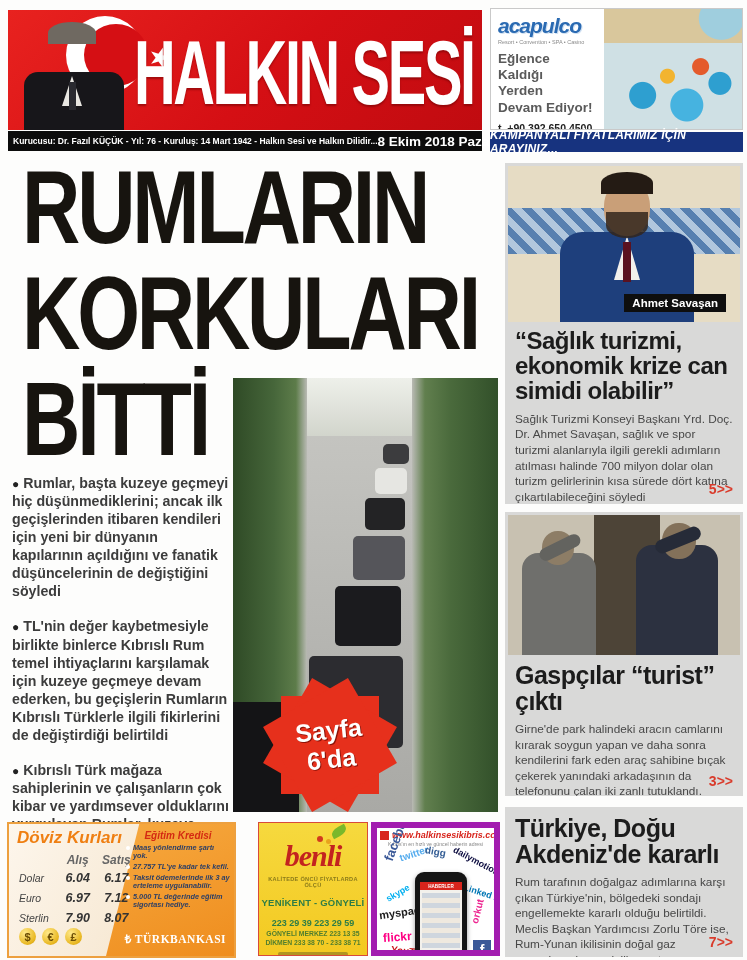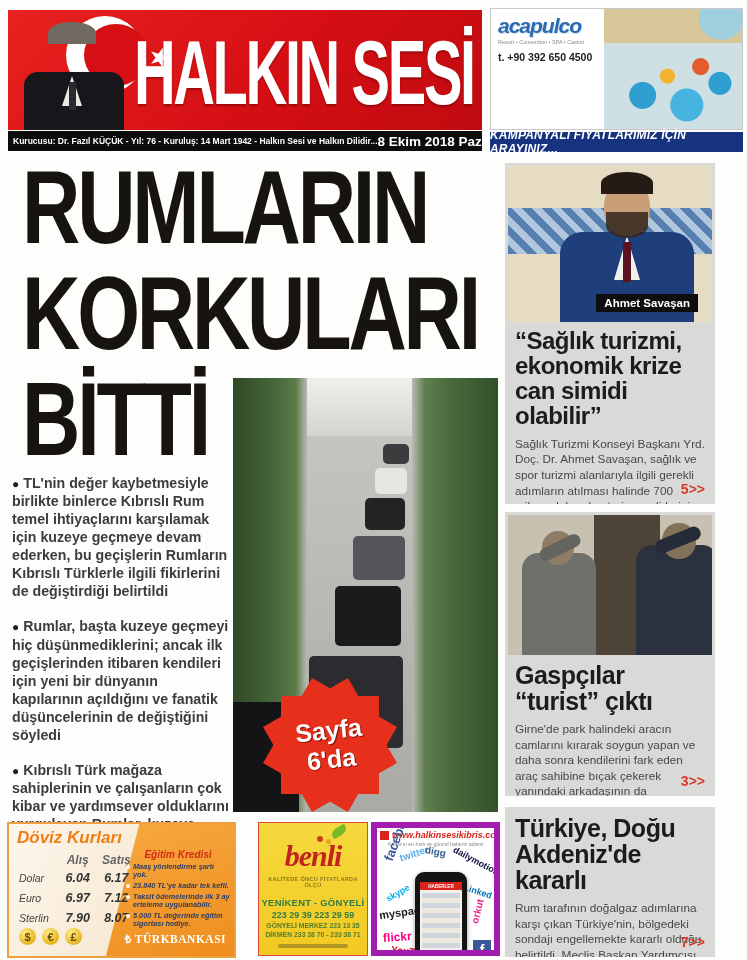--- a/index.html
+++ b/index.html
@@ -79,21 +79,21 @@
   .car{position:absolute;border-radius:5px;}
   .car-hood{position:absolute;left:0;bottom:0;width:66px;height:110px;background:#141416;border-radius:0 14px 0 0;}
   .badge{position:absolute;left:40px;top:310px;width:114px;height:114px;}
   .badge .ray{position:absolute;inset:8px;background:#e6301c;}
   .r1{transform:rotate(0deg);} .r2{transform:rotate(30deg);} .r3{transform:rotate(60deg);}
   .badge-text{position:absolute;inset:0;display:flex;flex-direction:column;align-items:center;justify-content:center;
     color:#fff;font-weight:800;transform:rotate(-6deg);text-shadow:1px 1px 0 #8a1208;}
   .badge-text .bl1{font-size:25px;} .badge-text .bl2{font-size:25px;}
 
   
-  .art{left:505px;width:210px;background:#d9d9d8;overflow:hidden;}
+  .art{left:505px;width:238px;background:#d9d9d8;overflow:hidden;}
   .art1{top:163px;height:341px;}
   .art2{top:512px;height:284px;}
   .art3{top:807px;height:150px;}
   .aphoto1{position:absolute;left:3px;top:3px;right:3px;height:156px;background:#e6dcc4;overflow:hidden;}
   .tiles{position:absolute;left:0;top:42px;width:100%;height:46px;background:
     repeating-linear-gradient(45deg,#3f70ad 0 7px,#a8c4e2 7px 14px),linear-gradient(#3f70ad,#3f70ad);opacity:.85;}
   .s-head{position:absolute;left:96px;top:14px;width:46px;height:56px;border-radius:46%;background:#c99f78;}
   .s-hair{position:absolute;left:93px;top:6px;width:52px;height:22px;border-radius:50% 50% 0 0;background:#241b14;}
   .s-beard{position:absolute;left:98px;top:46px;width:42px;height:26px;border-radius:0 0 48% 48%;background:#33261c;opacity:.85;}
   .s-body{position:absolute;left:52px;top:66px;width:134px;height:92px;border-radius:22px 22px 0 0;background:#1e3f7c;}
@@ -119,37 +119,37 @@
   .fx th{font-style:italic;font-weight:600;color:#666;font-size:12px;text-align:center;padding:1px 2px;}
   .fx td{padding:3px 2px;}
   .fx td.lbl{font-style:italic;color:#444;font-size:10.5px;}
   .fx td.val{font-weight:800;color:#333;font-size:12.5px;text-align:center;font-style:italic;}
   .coins{position:absolute;left:10px;top:104px;display:flex;gap:6px;}
   .coin{width:17px;height:17px;border-radius:50%;background:radial-gradient(circle at 35% 30%,#ffe98a,#e8b61f 70%,#b98a10);
     color:#6b4d05;font-size:11px;font-weight:800;display:flex;align-items:center;justify-content:center;}
   .bank-right{position:absolute;right:0;top:0;width:128px;height:100%;
     background:linear-gradient(160deg,#f6a93f 0%,#ef8d1e 100%);
     clip-path:polygon(26% 0,100% 0,100% 100%,0 100%);}
-  .credit{position:absolute;right:4px;top:6px;width:104px;margin-top:19px;}
+  .credit{position:absolute;right:4px;top:6px;width:104px;}
   .credit-title{font-size:10px;font-weight:800;font-style:italic;color:#d42a12;text-align:center;}
   .credit-item{display:flex;gap:3px;margin-top:2.5px;font-size:7.3px;font-style:italic;font-weight:600;color:#2c3f66;line-height:1.15;}
   .credit-item .cdot{flex:0 0 4px;width:4px;height:4px;border-radius:50%;background:#fff;margin-top:2px;}
   .bank-logo{position:absolute;right:8px;bottom:10px;color:#fff;font-family:"Liberation Serif",serif;
     font-size:11.5px;font-weight:700;letter-spacing:.5px;margin-top:28px;}
 
   .benli{left:258px;top:822px;width:110px;height:134px;background:linear-gradient(180deg,#f6d93e,#f3c921);
     border:1px solid #d84a3a;box-sizing:border-box;overflow:hidden;text-align:center;}
   .benli-brand{margin-top:16px;font-size:30px;font-weight:800;font-style:italic;color:#c3231f;
     font-family:"Liberation Serif",serif;letter-spacing:-1px;}
   .leaf{position:absolute;left:72px;top:4px;width:16px;height:9px;border-radius:60% 0 60% 0;background:#7ab82b;transform:rotate(-28deg);}
   .berry1{position:absolute;left:58px;top:13px;width:6px;height:6px;border-radius:50%;background:#d23a1e;}
   .berry2{position:absolute;left:67px;top:16px;width:5px;height:5px;border-radius:50%;background:#e8a31c;}
   .benli-tag{margin-top:3px;font-size:5.6px;font-weight:700;color:#8a7a1a;letter-spacing:.3px;}
   .benli-l1{margin-top:9px;font-size:9.5px;font-weight:800;color:#2e7d46;letter-spacing:.2px;}
-  .benli-l2{margin-top:2px;font-size:9px;font-weight:800;color:#2e7d46;}
+  .benli-l2{margin-top:10px;font-size:9px;font-weight:800;color:#2e7d46;}
   .benli-l3,.benli-l4{margin-top:2px;font-size:6.8px;font-weight:700;color:#4f7d2e;}
   .benli-mail{margin:6px auto 0 auto;width:70px;height:4px;background:#7a6a20;opacity:.55;border-radius:2px;}
 
   .webad{left:371px;top:822px;width:129px;height:134px;background:#fff;border:6px solid #a21caf;
     box-sizing:border-box;overflow:hidden;}
   .web-url{display:flex;align-items:center;gap:3px;padding:2px 3px 0 3px;}
   .web-logo{width:9px;height:9px;background:#d8241c;flex:0 0 9px;}
   .web-url span{font-size:9px;font-weight:800;font-style:italic;color:#d8241c;white-space:nowrap;}
   .web-sub{font-size:5.2px;color:#888;text-align:center;margin-top:1px;}
   .cloud{position:absolute;left:0;top:16px;right:0;bottom:0;}
@@ -200,36 +200,42 @@
   <div class="abs infobar">
     <span class="founder">Kurucusu: Dr. Fazıl KÜÇÜK - Yıl: 76 - Kuruluş: 14 Mart 1942 - Halkın Sesi ve Halkın Dilidir...</span>
     <span class="dateline">8 Ekim 2018 Pazartesi Sayı: 24168  3.00 TL</span>
   </div>
 
   <div class="abs acap">
     <div class="acap-photo"></div>
     <div class="acap-left">
       <div class="acap-brand">acapulco</div>
       <div class="acap-brand-sub">Resort • Convention • SPA • Casino</div>
+      <div class="acap-slogan">
+        <div>Eğlence</div>
+        <div>Kaldığı</div>
+        <div>Yerden</div>
+        <div>Devam Ediyor!</div>
+      </div>
       <div class="acap-phone">t. +90 392 650 4500</div>
 
     </div>
   </div>
   <div class="abs acap-banner">KAMPANYALI FİYATLARIMIZ İÇİN ARAYINIZ...</div>
 
   <div class="abs hline h1">RUMLARIN</div>
   <div class="abs hline h2">KORKULARI</div>
   <div class="abs hline h3">BİTTİ</div>
 
   <div class="abs lead-col">
     <div class="lead-par">
+      <span class="dot">●</span><span>Rumlar, başta kuzeye geçmeyi hiç düşünmediklerini; ancak ilk geçişlerinden itibaren kendileri için yeni bir dünyanın kapılarının açıldığını ve fanatik düşüncelerinin de değiştiğini söyledi</span>
+    </div>
+    <div class="lead-par">
       <span class="dot">●</span><span>TL'nin değer kaybetmesiyle birlikte binlerce Kıbrıslı Rum temel ihtiyaçlarını karşılamak için kuzeye geçmeye devam ederken, bu geçişlerin Rumların Kıbrıslı Türklerle ilgili fikirlerini de değiştirdiği belirtildi</span>
-    </div>
-    <div class="lead-par">
-      <span class="dot">●</span><span>Rumlar, başta kuzeye geçmeyi hiç düşünmediklerini; ancak ilk geçişlerinden itibaren kendileri için yeni bir dünyanın kapılarının açıldığını ve fanatik düşüncelerinin de değiştiğini söyledi</span>
     </div>
     <div class="lead-par">
       <span class="dot">●</span><span>Kıbrıslı Türk mağaza sahiplerinin ve çalışanların çok kibar ve yardımsever olduklarını vurgulayan Rumlar, kuzeye geçmeye başladıktan sonra Kıbrıs sorunu hakkındaki düşüncelerinin yüzde 80 değiştiğini ve Türklerin adını bile duymak istemezken, şimdi daha iyi hissettiklerini dile getirdi</span>
     </div>
   </div>
 
   <div class="abs photo-main">
     <div class="sky"></div>
     <div class="road"></div>
     <div class="trees-l"></div>
@@ -325,21 +331,21 @@
       <span class="coin">£</span>
     </div>
     <div class="credit">
       <div class="credit-title">Eğitim Kredisi</div>
       <div class="credit-item">
         <span class="cdot"></span>
         <span>Maaş yönlendirme şartı yok.</span>
       </div>
       <div class="credit-item">
         <span class="cdot"></span>
-        <span>23.840 TL'ye kadar tek kefil.</span>
+        <span>27.757 TL'ye kadar tek kefil.</span>
       </div>
       <div class="credit-item">
         <span class="cdot"></span>
         <span>Taksit ödemelerinde ilk 3 ay erteleme uygulanabilir.</span>
       </div>
       <div class="credit-item">
         <span class="cdot"></span>
         <span>5.000 TL değerinde eğitim sigortası hediye.</span>
       </div>
     </div>

